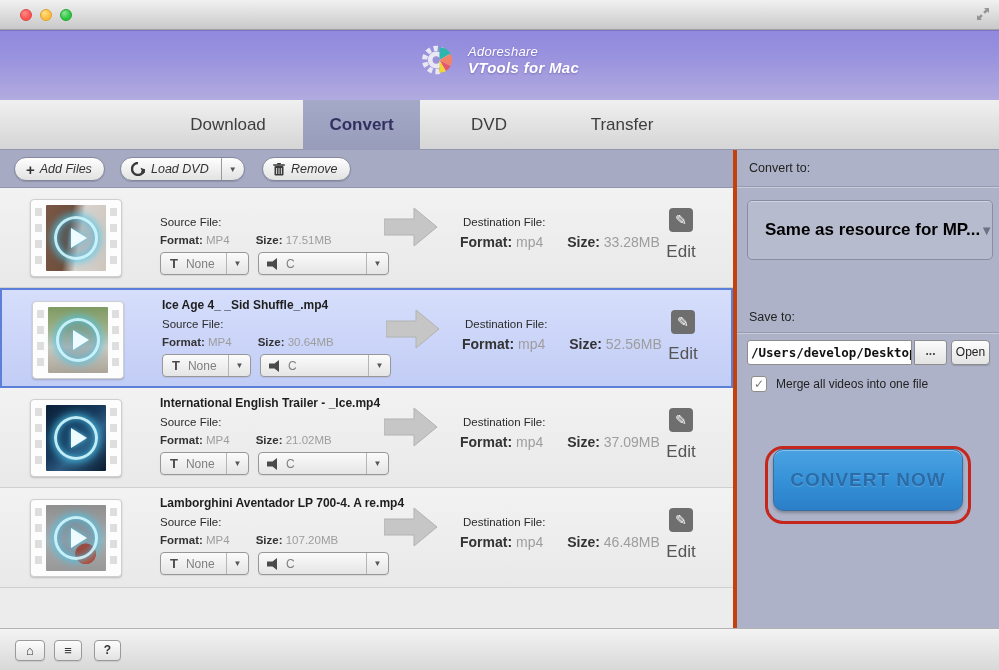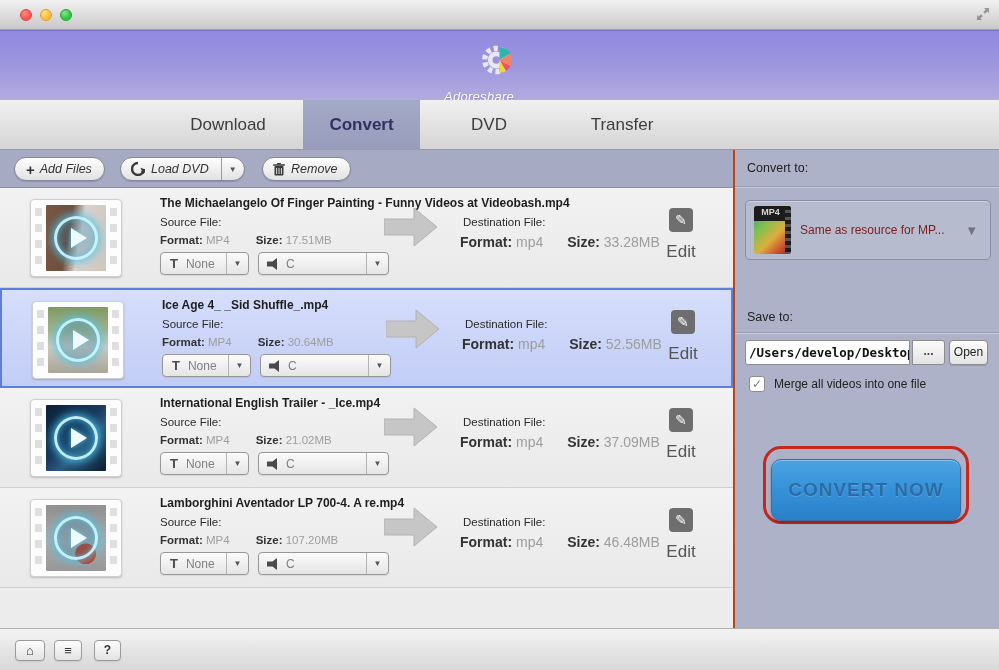--- a/index.html
+++ b/index.html
@@ -13,21 +13,21 @@
   .tl { position:absolute; top:9px; width:12px; height:12px; border-radius:50%; }
   .tl.red   { left:20px; background:radial-gradient(circle at 35% 30%,#ff8a85,#fc5552 60%); border:1px solid #d94441; }
   .tl.yellow{ left:40px; background:radial-gradient(circle at 35% 30%,#ffe087,#fdbc40 60%); border:1px solid #dfa023; }
   .tl.green { left:60px; background:radial-gradient(circle at 35% 30%,#8ee296,#2bc840 60%); border:1px solid #1ea52f; }
   .fsicon { position:absolute; right:8px; top:6px; width:16px; height:16px; opacity:.75; }
 
   
   .header { position:absolute; top:30px; left:0; width:999px; height:70px;
     background:linear-gradient(180deg,#9089de 0%,#9a93de 40%,#b2abdf 100%);
     border-top:1px solid #7d76c8; }
-  .brand { position:absolute; left:50%; top:10px; transform:translateX(-50%); display:flex; align-items:center; gap:10px;flex-direction:column; }
+  .brand { position:absolute; left:50%; top:10px; transform:translateX(-50%); display:flex; align-items:center; gap:10px; }
   .brand-text { color:#fff; font-style:italic; text-shadow:0 1px 2px rgba(60,50,140,.4); }
   .brand-line1 { font-size:13px; letter-spacing:.3px; }
   .brand-line2 { font-size:15px; font-weight:bold; letter-spacing:.3px; }
 
   
   .tabs { position:absolute; top:100px; left:0; width:999px; height:50px;
     background:linear-gradient(180deg,#f0f0f0,#d5d5d5); border-bottom:1px solid #9296ae; }
   .tab { position:absolute; top:0; height:50px; line-height:50px; text-align:center;
     font-size:17px; color:#3e3e3e; cursor:default; }
   .tab.active { background:linear-gradient(180deg,#a3a9c7,#969cba); color:#333060; font-weight:bold; }
@@ -90,51 +90,51 @@
   .destfmt b { color:#333; }
   .destfmt .val { color:#9d9d9d; }
   .destfmt .gap { display:inline-block; width:24px; }
   .edit { position:absolute; left:660px; top:20px; width:42px; text-align:center; cursor:pointer; }
   .edit .eicon { display:inline-flex; align-items:center; justify-content:center; width:24px; height:24px;
     background:#6e6e6e; border-radius:4px; color:#fff; font-size:14px; }
   .edit .elbl { font-size:17px; color:#555; margin-top:10px; }
 
   
   .rpanel { position:absolute; top:150px; left:733px; width:266px; height:478px;
-    background:#adb2c8; border-left:2px solid #c2410c; }
+    background:#adb2c8; border-left:4px solid #c2410c; }
   .rp-label { position:absolute; left:12px; font-size:12.5px; color:#222; }
   .rp-div { position:absolute; left:0; width:266px; height:1px; background:#969ab0; box-shadow:0 1px 0 rgba(255,255,255,.35); }
   .fmtbox { position:absolute; left:10px; top:50px; width:246px; height:60px;
     background:#b7bbce; border:1px solid #888da5; border-radius:5px;
     box-shadow:inset 0 1px 0 rgba(255,255,255,.35); display:flex; align-items:center; cursor:pointer; }
   .mp4tile { position:relative; width:37px; height:48px; margin-left:8px; border-radius:3px; overflow:hidden;
     background:linear-gradient(135deg,#2d9e85 0%,#84c04e 35%,#dcae3e 60%,#cc4e2e 82%,#8c2a3c 100%); }
   .mp4tile::before { content:""; position:absolute; left:0; top:0; right:0; height:15px; background:#1c1c1c; }
   .mp4tile::after { content:""; position:absolute; right:0; top:0; bottom:0; width:6px;
     background:repeating-linear-gradient(180deg,#1c1c1c 0 4px,#555 4px 7px); }
   .mp4txt { position:absolute; top:1px; left:0; right:4px; text-align:center; font-size:9px; font-weight:bold;
     color:#d8d8d8; z-index:2; }
-  .fmtval { margin-left:9px; font-size:12px; color:#7f1d1d; white-space:nowrap; }
+  .fmtval { margin-left:9px; font-size:17px; color:#000000; white-space:nowrap;font-weight:bold; }
   .fmtcaret { margin-left:auto; margin-right:12px; font-size:13px; color:#6e7282; }
   .pathrow { position:absolute; top:190px; left:10px; display:flex; }
   .pathinput { width:165px; height:25px; background:#fff; border:1px solid #8d8d8d; border-radius:3px 0 0 3px;
     font-family:"DejaVu Sans Mono","Liberation Mono",monospace; font-size:12.5px; font-weight:bold; color:#111;
     padding:0 3px; line-height:23px; white-space:nowrap; overflow:hidden; }
   .dots-btn { width:33px; height:25px; margin-left:2px; border:1px solid #8d8d8d; border-radius:0 3px 3px 0;
     background:linear-gradient(180deg,#fbfbfb,#e3e3e3); font-size:12px; font-weight:bold; color:#444;
     text-align:center; line-height:21px; cursor:pointer; }
   .open-btn { width:39px; height:25px; margin-left:4px; border:1px solid #8d8d8d; border-radius:4px;
     background:linear-gradient(180deg,#fdfdfd,#e3e3e3); font-size:12px; color:#222;
     text-align:center; line-height:23px; cursor:pointer; box-shadow:0 1px 1px rgba(0,0,0,.15); }
   .mergerow { position:absolute; top:226px; left:14px; display:flex; align-items:center; cursor:pointer; }
   .cbox { width:16px; height:16px; background:#fff; border:1px solid #8d8d8d; border-radius:3px;
     text-align:center; line-height:14px; font-size:12px; font-weight:bold; color:#777; }
   .mergelbl { margin-left:9px; font-size:12px; color:#222; }
   .ring { position:absolute; left:28px; top:296px; width:206px; height:78px;
-    border:3px solid #c5271d; border-radius:18px; display:flex; align-items:flex-end; justify-content:center; }
+    border:3px solid #c5271d; border-radius:18px; display:flex; align-items:flex-start; justify-content:center; }
   .convertbtn { width:190px; height:62px; border-radius:10px; border:1px solid #3a6da0;
     background:linear-gradient(180deg,#4aa2e2 0%,#3490d6 55%,#2b7fc8 100%);
     box-shadow:inset 0 1px 0 rgba(255,255,255,.35), 0 2px 3px rgba(0,0,0,.25);
     color:#2b6ca8; font-size:19px; font-weight:bold; letter-spacing:1px; text-align:center; line-height:60px;
     cursor:pointer; text-shadow:0 1px 1px rgba(255,255,255,.2); }
 
   
   .statusbar { position:absolute; top:628px; left:0; width:999px; height:42px;
     background:linear-gradient(180deg,#f3f3f3,#d8d8d8); border-top:1px solid #b2b2b2; }
   .sbtn { position:absolute; top:11px; height:21px; border:1px solid #9a9a9a; border-radius:4px;
@@ -211,21 +211,20 @@
     </div>
   </div>
 
   <div class="list">
 
     <div class="row">
       <div class="film">
         <div class="shot t0"></div>
         <div class="play"></div>
       </div>
-      <div class="rtitle">The Michaelangelo Of Finger Painting - Funny Videos at Videobash.mp4</div>
       <div class="srclabel">Source File:</div>
       <div class="fmtline"><b>Format:</b>&nbsp;<span class="val">MP4</span><span class="gap"></span><b>Size:</b>&nbsp;<span class="val">17.51MB</span></div>
       <div class="dd dd1">
         <span class="ticon">T</span>
         <span class="ddval">None</span>
         <span class="spring"></span>
           <span class="sep"></span>
         <span class="caret">▼</span>
       </div>
       <div class="dd dd2">

